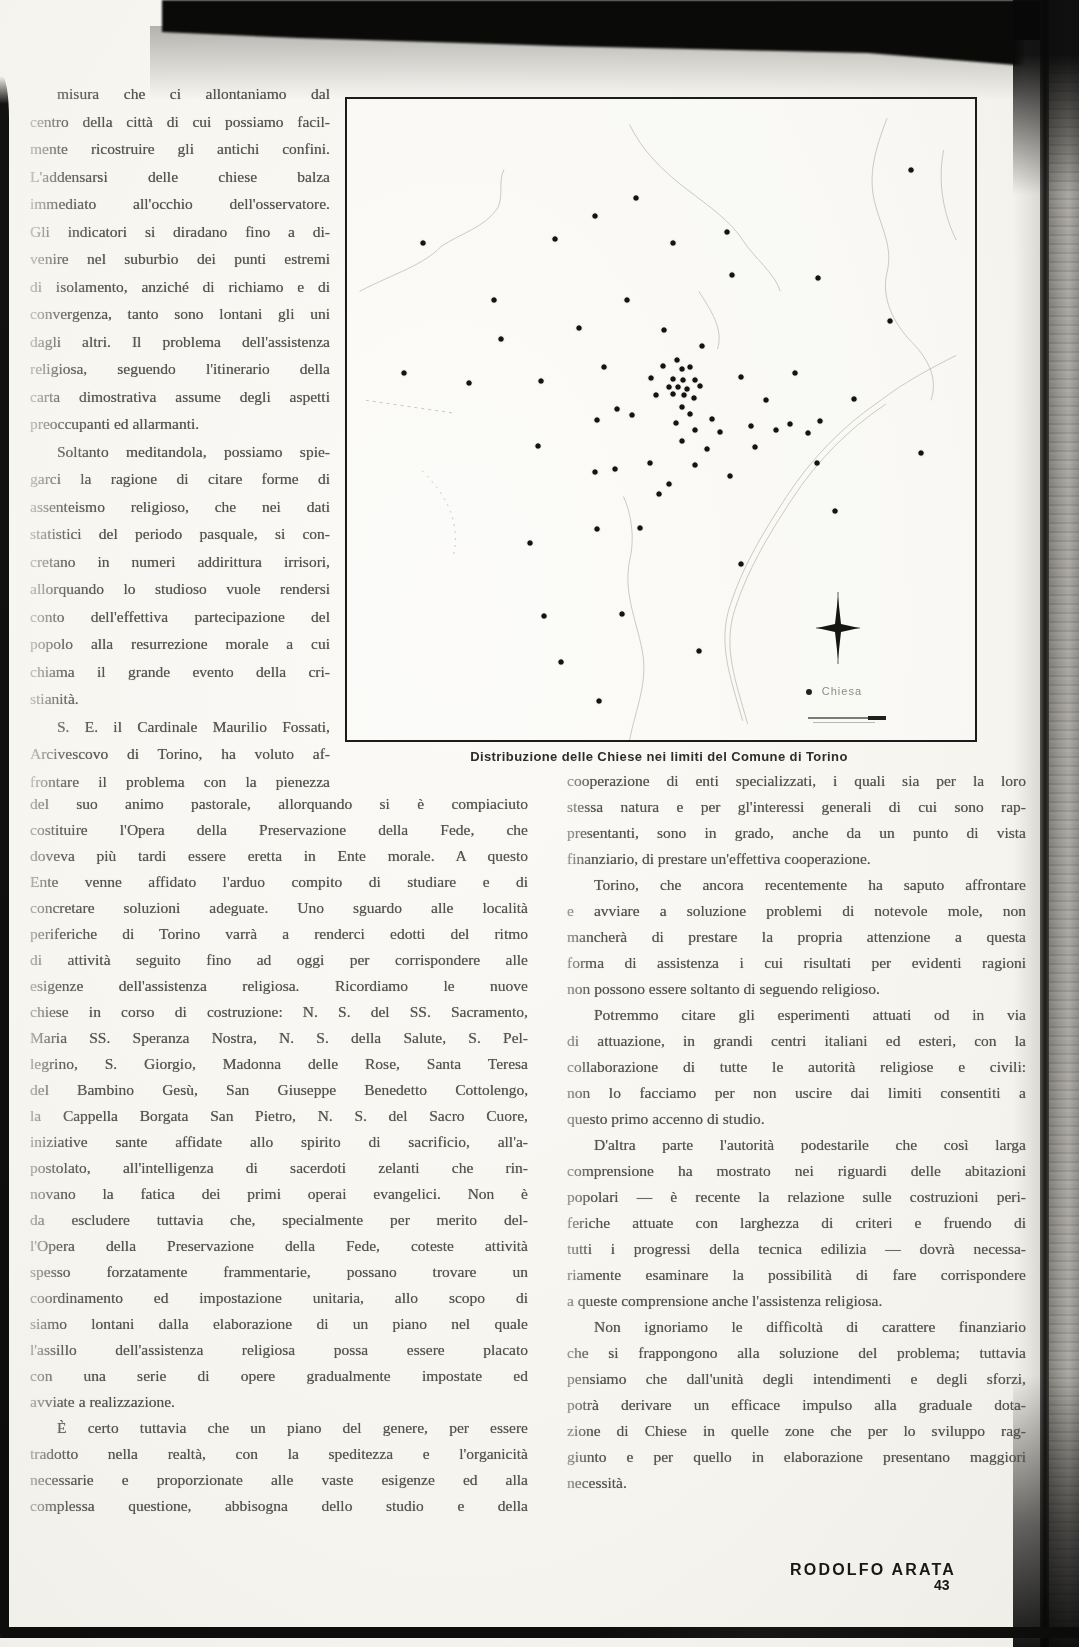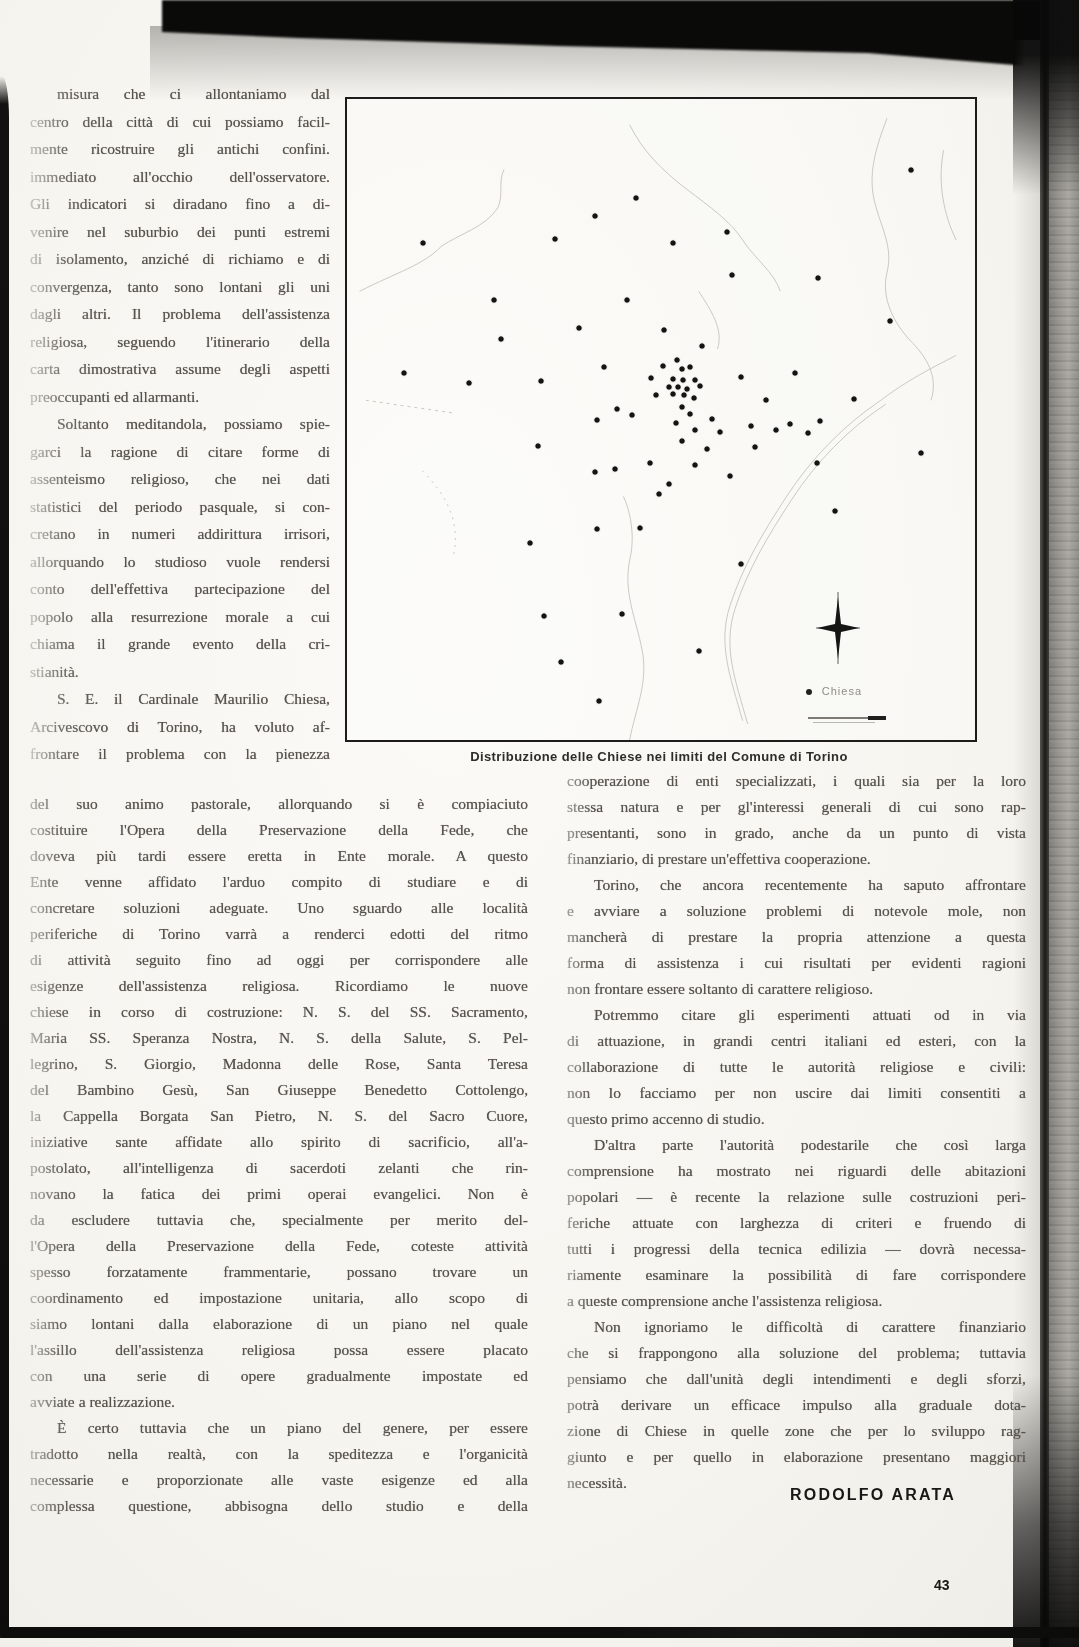--- a/index.html
+++ b/index.html
@@ -60,21 +60,21 @@
   .narrow{-webkit-mask-image:linear-gradient(90deg, rgba(0,0,0,.30) 0, rgba(0,0,0,.85) 34px, #000 75px);
           mask-image:linear-gradient(90deg, rgba(0,0,0,.30) 0, rgba(0,0,0,.85) 34px, #000 75px);}
   .wleft{left:30px;top:791px;width:498px;font-size:15.5px;}
   .wleft .line{line-height:26px;height:26px;}
   .wleft{-webkit-mask-image:linear-gradient(90deg, rgba(0,0,0,.40) 0, rgba(0,0,0,.9) 30px, #000 65px);
          mask-image:linear-gradient(90deg, rgba(0,0,0,.40) 0, rgba(0,0,0,.9) 30px, #000 65px);}
   .wright{left:567px;top:768px;width:459px;font-size:15.5px;}
   .wright .line{line-height:26px;height:26px;}
   .wright{-webkit-mask-image:linear-gradient(90deg, rgba(0,0,0,.55) 0, #000 26px);
           mask-image:linear-gradient(90deg, rgba(0,0,0,.55) 0, #000 26px);}
-  .signature{left:790px;top:1486px;font-family:"Liberation Sans",sans-serif;
+  .signature{left:790px;top:1561px;font-family:"Liberation Sans",sans-serif;
     font-weight:bold;font-size:16px;letter-spacing:2.2px;color:#191816;filter:blur(.15px);}
   .pagenum{left:934px;top:1577px;font-family:"Liberation Sans",sans-serif;
     font-weight:bold;font-size:14px;color:#161614;filter:blur(.2px);}
 </style>
 </head>
 <body>
 
 <div class="canvas">
 
   <div class="abs top-shadow"></div>
@@ -201,20 +201,21 @@
     </div>
   </div>
 
   <div class="abs map-caption">Distribuzione delle Chiese nei limiti del Comune di Torino</div>
 
   <div class="abs col narrow">
       <div class="para">
         <div class="line indent">misura che ci allontaniamo dal</div>
         <div class="line">centro della città di cui possiamo facil-</div>
         <div class="line">mente ricostruire gli antichi confini.</div>
+        <div class="line">L'addensarsi delle chiese balza</div>
         <div class="line">immediato all'occhio dell'osservatore.</div>
         <div class="line">Gli indicatori si diradano fino a di-</div>
         <div class="line">venire nel suburbio dei punti estremi</div>
         <div class="line">di isolamento, anziché di richiamo e di</div>
         <div class="line">convergenza, tanto sono lontani gli uni</div>
         <div class="line">dagli altri. Il problema dell'assistenza</div>
         <div class="line">religiosa, seguendo l'itinerario della</div>
         <div class="line">carta dimostrativa assume degli aspetti</div>
         <div class="line last">preoccupanti ed allarmanti.</div>
       </div>
@@ -224,21 +225,21 @@
         <div class="line">assenteismo religioso, che nei dati</div>
         <div class="line">statistici del periodo pasquale, si con-</div>
         <div class="line">cretano in numeri addirittura irrisori,</div>
         <div class="line">allorquando lo studioso vuole rendersi</div>
         <div class="line">conto dell'effettiva partecipazione del</div>
         <div class="line">popolo alla resurrezione morale a cui</div>
         <div class="line">chiama il grande evento della cri-</div>
         <div class="line last">stianità.</div>
       </div>
       <div class="para">
-        <div class="line indent">S. E. il Cardinale Maurilio Chiesa,</div>
+        <div class="line indent">S. E. il Cardinale Maurilio Fossati,</div>
         <div class="line">Arcivescovo di Torino, ha voluto af-</div>
         <div class="line">frontare il problema con la pienezza</div>
       </div>
     </div>
   <div class="abs col wleft">
       <div class="para">
         <div class="line">del suo animo pastorale, allorquando si è compiaciuto</div>
         <div class="line">costituire l'Opera della Preservazione della Fede, che</div>
         <div class="line">doveva più tardi essere eretta in Ente morale. A questo</div>
         <div class="line">Ente venne affidato l'arduo compito di studiare e di</div>
@@ -275,21 +276,21 @@
         <div class="line">cooperazione di enti specializzati, i quali sia per la loro</div>
         <div class="line">stessa natura e per gl'interessi generali di cui sono rap-</div>
         <div class="line">presentanti, sono in grado, anche da un punto di vista</div>
         <div class="line last">finanziario, di prestare un'effettiva cooperazione.</div>
       </div>
       <div class="para">
         <div class="line indent">Torino, che ancora recentemente ha saputo affrontare</div>
         <div class="line">e avviare a soluzione problemi di notevole mole, non</div>
         <div class="line">mancherà di prestare la propria attenzione a questa</div>
         <div class="line">forma di assistenza i cui risultati per evidenti ragioni</div>
-        <div class="line last">non frontare essere soltanto di carattere religioso.</div>
+        <div class="line last">non possono essere soltanto di seguendo religioso.</div>
       </div>
       <div class="para">
         <div class="line indent">Potremmo citare gli esperimenti attuati od in via</div>
         <div class="line">di attuazione, in grandi centri italiani ed esteri, con la</div>
         <div class="line">collaborazione di tutte le autorità religiose e civili:</div>
         <div class="line">non lo facciamo per non uscire dai limiti consentiti a</div>
         <div class="line last">questo primo accenno di studio.</div>
       </div>
       <div class="para">
         <div class="line indent">D'altra parte l'autorità podestarile che così larga</div>

